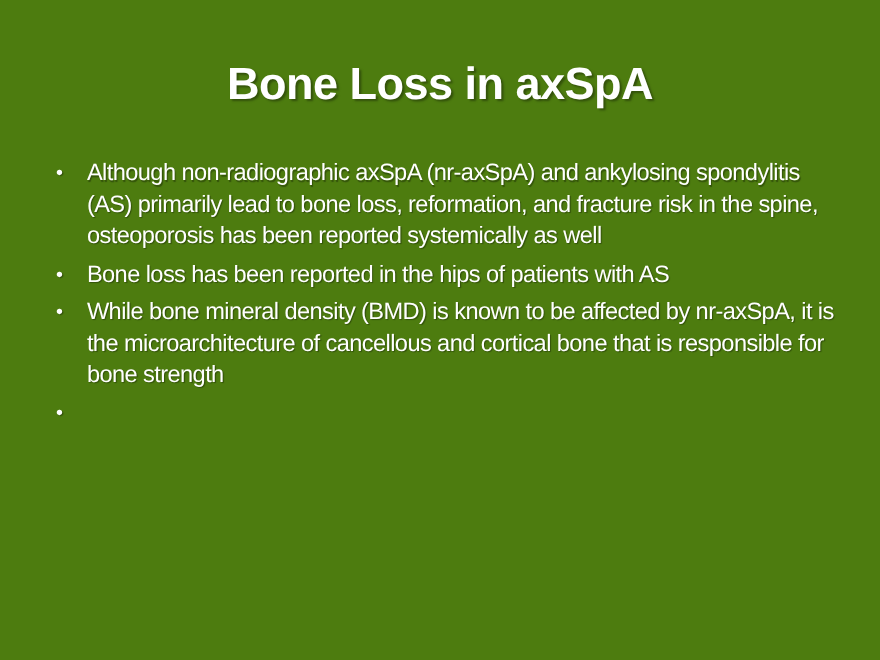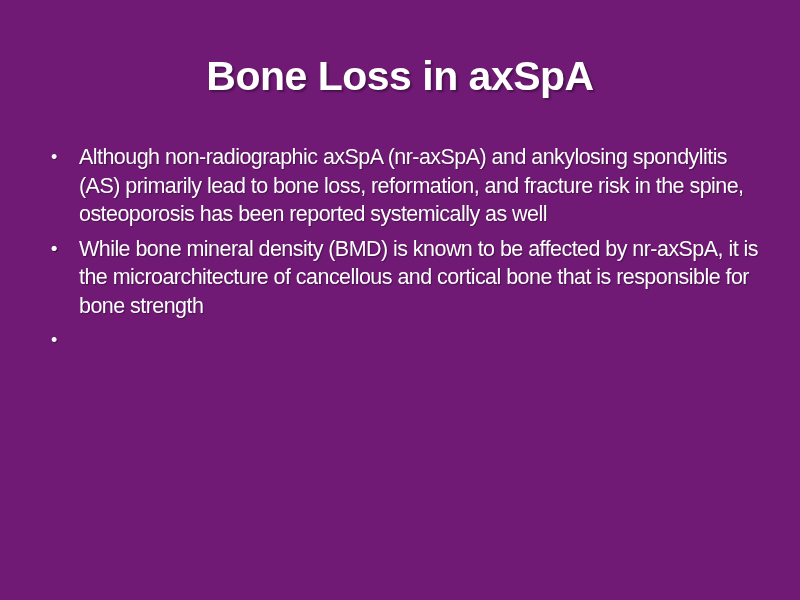--- a/index.html
+++ b/index.html
@@ -12,21 +12,21 @@
     body {
       background: #5a8fd4;
       font-family: "Liberation Sans", "DejaVu Sans", sans-serif;
       color: #ffffff;
       position: relative;
     }
     .slide {
       position: absolute;
       left: 0; top: 0;
       width: 800px; height: 600px;
-      background: #701a75;
+      background: #4d7c0f;
     }
     .title {
       position: absolute;
       left: 0;
       top: 48px;
       width: 800px;
       text-align: center;
       font-size: 41px;
       font-weight: bold;
       letter-spacing: -0.5px;
@@ -66,20 +66,21 @@
 <div class="slide">
   <h1 class="title">Bone Loss in axSpA</h1>
 
   <ul class="bullets">
     <li class="bullet">
       <span class="bullet-dot">•</span>
       <span>Although non-radiographic axSpA (nr-axSpA) and ankylosing spondylitis (AS) primarily lead to bone loss, reformation, and fracture risk in the spine, osteoporosis has been reported systemically as well</span>
     </li>
     <li class="bullet">
       <span class="bullet-dot">•</span>
+      <span>Bone loss has been reported in the hips of patients with AS</span>
     </li>
     <li class="bullet">
       <span class="bullet-dot">•</span>
       <span>While bone mineral density (BMD) is known to be affected by nr-axSpA, it is the microarchitecture of cancellous and cortical bone that is responsible for bone strength</span>
     </li>
     <li class="bullet">
       <span class="bullet-dot">•</span>
     </li>
   </ul>
 </div>

